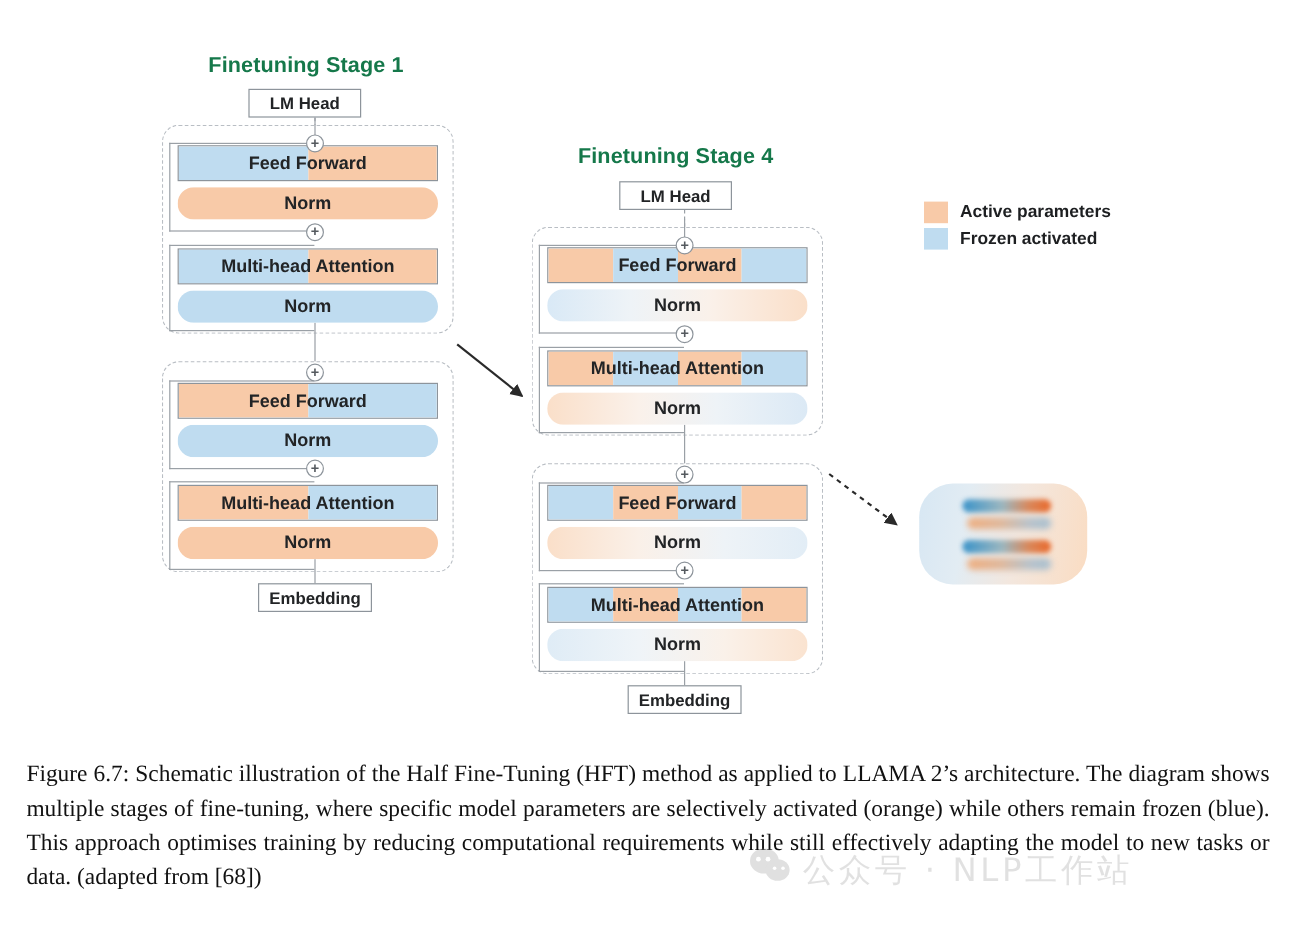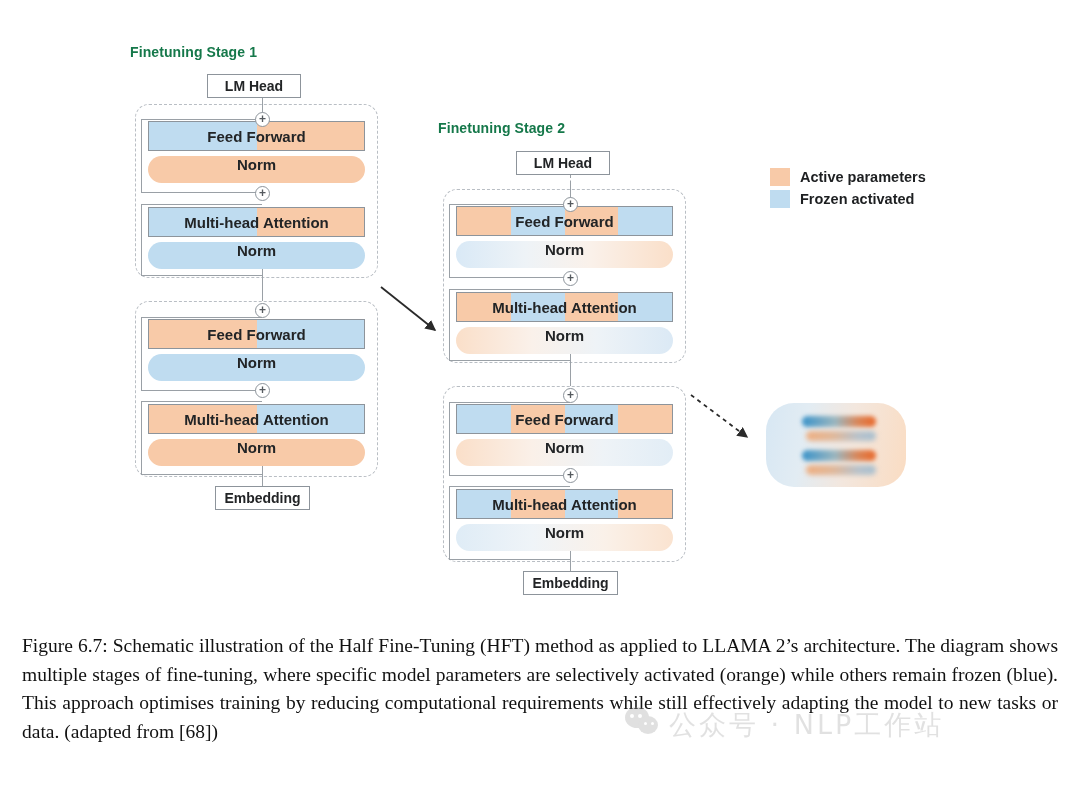--- a/index.html
+++ b/index.html
@@ -20,23 +20,24 @@
     position: absolute;
     left: 0; top: 0;
     width: 1080px;
     height: 620px;
   }
 
   .stage-title {
     position: absolute;
     color: #15784a;
     font-weight: bold;
-    font-size: 14px;
+    font-size: 18px;
     letter-spacing: 0.1px;
     white-space: nowrap;
+    text-align: center;
   }
 
   
   .block-outer {
     position: absolute;
     border: 1.4px dashed #b9bec4;
     border-radius: 14px;
     background: #ffffff;
     box-sizing: border-box;
   }
@@ -59,20 +60,21 @@
     align-items: center;
     justify-content: center;
     overflow: hidden;
   }
   
   .bar-round {
     position: absolute;
     border-radius: 999px;
     box-sizing: border-box;
     display: flex;
+    align-items: center;
     justify-content: center;
     overflow: hidden;
   }
   .bar-label {
     position: relative;
     z-index: 3;
     color: #222426;
     font-weight: bold;
     font-size: 15px;
     white-space: nowrap;
@@ -329,21 +331,21 @@
   </div>
 
   <div class="bar-round" style="left:148px; top:439px; width:217px; height:27px;">
     <div class="bar-fill" style="left:0%; width:100%; background:#f8caa8;"></div>
     <span class="bar-label">Norm</span>
   </div>
 
   <div class="vline" style="left:262px; top:466px; height:21px;"></div>
   <div class="end-box" style="left:215px; top:486px; width:95px; height:24px;">Embedding</div>
 
-  <div class="stage-title" style="left:438px; top:120px; width:250px;">Finetuning Stage 2</div>
+  <div class="stage-title" style="left:438px; top:120px; width:250px;">Finetuning Stage 4</div>
 
   <div class="end-box" style="left:516px; top:151px; width:94px; height:24px;">LM Head</div>
 
   <div class="vline-dashed" style="left:570px; top:175px; height:14px;"></div>
 
   <div class="block-outer" style="left:443px; top:189px; width:243px; height:174px;"></div>
 
   <div class="sub-block" style="left:449px; top:204px; width:121px; height:74px;"></div>
   <div class="plus-node" style="left:563px; top:197px;">+</div>
   <div class="vline" style="left:570px; top:183px; height:15px;"></div>

